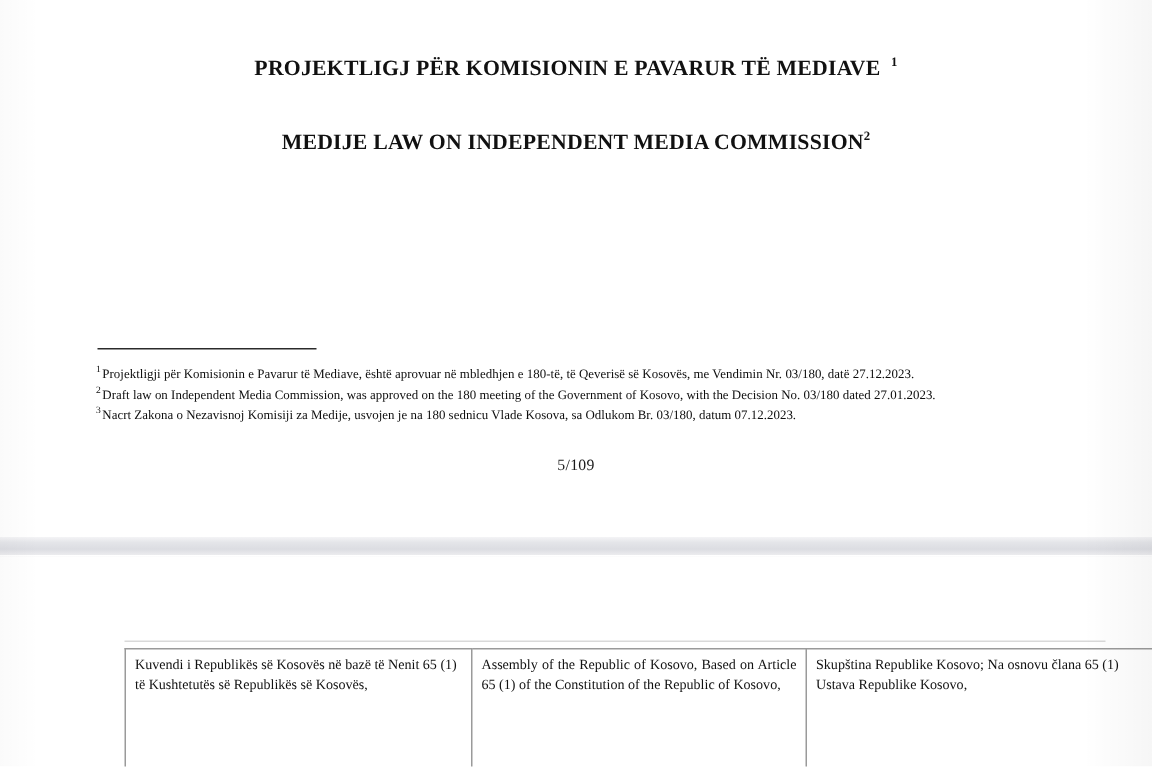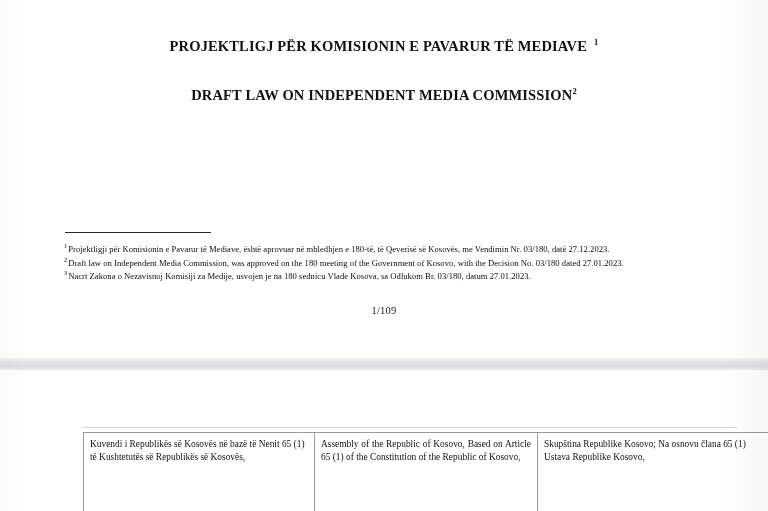--- a/index.html
+++ b/index.html
@@ -219,41 +219,41 @@
 
   <div class="page" id="page-one">
 
     <div class="title-block">
 
       <h1 class="doc-title">
         <span>PROJEKTLIGJ PËR KOMISIONIN E PAVARUR TË MEDIAVE</span><sup class="sup-spaced">1</sup>
       </h1>
 
       <h1 class="doc-title">
-        <span>DRAFT LAW ON INDEPENDENT MEDIA COMMISSION</span><sup>2</sup>
+        <span>MEDIJE LAW ON INDEPENDENT MEDIA COMMISSION</span><sup>2</sup>
       </h1>
 
 
     </div>
 
     <div class="footnote-rule"></div>
 
     <div class="footnotes">
       <div class="footnote">
         <sup>1</sup><span class="fn-gap">Projektligji për Komisionin e Pavarur të Mediave, është aprovuar në mbledhjen e 180-të, të Qeverisë së Kosovës, me Vendimin Nr. 03/180, datë 27.12.2023.</span>
       </div>
       <div class="footnote">
         <sup>2</sup><span>Draft law on Independent Media Commission, was approved on the 180 meeting of the Government of Kosovo, with the Decision No. 03/180 dated 27.01.2023.</span>
       </div>
       <div class="footnote">
-        <sup>3</sup><span>Nacrt Zakona o Nezavisnoj Komisiji za Medije, usvojen je na 180 sednicu Vlade Kosova, sa Odlukom Br. 03/180, datum 27.01.2023.</span>
+        <sup>3</sup><span>Nacrt Zakona o Nezavisnoj Komisiji za Medije, usvojen je na 180 sednicu Vlade Kosova, sa Odlukom Br. 03/180, datum 07.12.2023.</span>
       </div>
     </div>
 
-    <div class="page-number">1/109</div>
+    <div class="page-number">5/109</div>
 
   </div>
 
   <div class="page-gap"></div>
 
   <div class="page" id="page-two">
 
     <div class="tbl-top-hairline"></div>
 
     <table class="lang-table">

